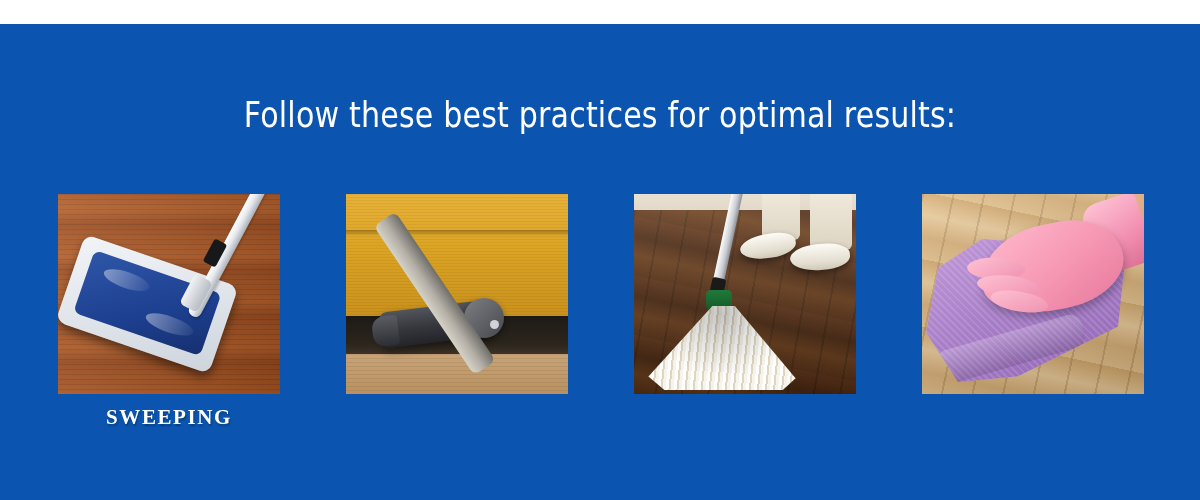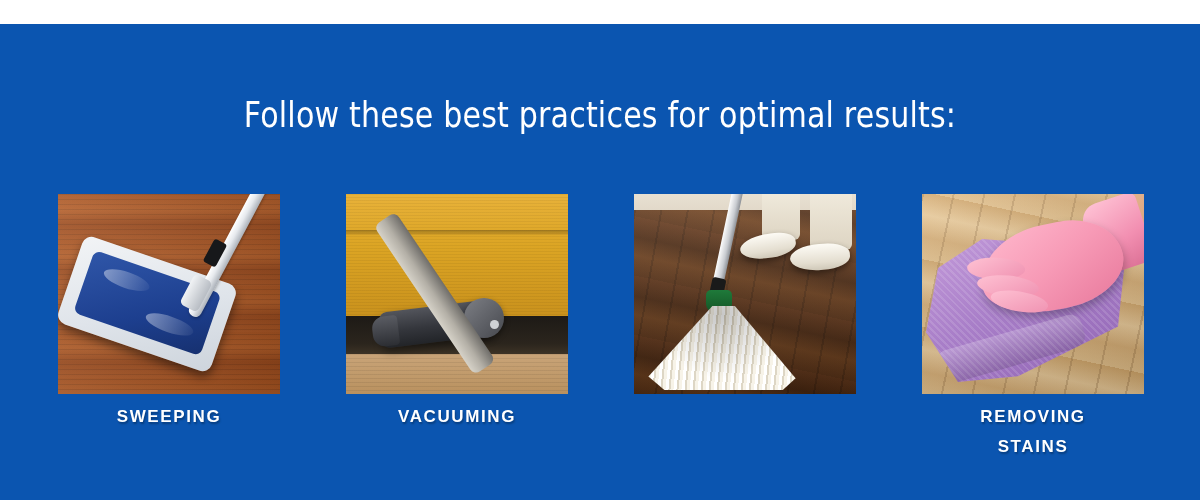--- a/index.html
+++ b/index.html
@@ -56,26 +56,27 @@
     overflow:hidden;
     background:#8b5a2b;
   }
 
   .caption {
     position:absolute;
     top:208px;
     left:-20px; right:-20px;
     text-align:center;
     color:#ffffff;
-    font-size:17px;
+    font-size:21px;
     font-weight:bold;
     letter-spacing:1.6px;
     line-height:30px;
     text-shadow:1px 2px 2px rgba(0,0,0,0.30);
     white-space:pre-line;
+    font-family:Liberation Serif, serif;
   }
 
   
   #red-bar {
     position:absolute;
     left:0; bottom:0;
     width:1200px; height:17px;
     background:#d11219;
   }
 
@@ -381,21 +382,20 @@
           
         </div>
         <div class="vac-head">
           <div class="vac-head-tip"></div>
         </div>
         <div class="vac-joint">
           <div class="vac-joint-dot"></div>
         </div>
         <div class="vac-wand"></div>
       </div>
-      <div class="caption">VACUUMING</div>
     </div>
 
     <div class="tile-cell">
       <div class="photo">
         <div class="mop-wall"></div>
         <div class="mop-floor"></div>
         <div class="mop-pants-l"></div>
         <div class="mop-pants-r"></div>
         <div class="mop-shoe-l"></div>
         <div class="mop-shoe-r"></div>
@@ -413,21 +413,19 @@
           <div class="stain-cloth-fold"></div>
         </div>
         <div class="stain-arm"></div>
         <div class="stain-cuff"></div>
         <div class="stain-glove">
           <div class="stain-finger f1"></div>
           <div class="stain-finger f2"></div>
           <div class="stain-finger f3"></div>
         </div>
       </div>
-      <div class="caption">REMOVING
-STAINS</div>
     </div>
 
   </div>
 
   <div id="red-bar"></div>
 
 </div>
 
 </body></html>

